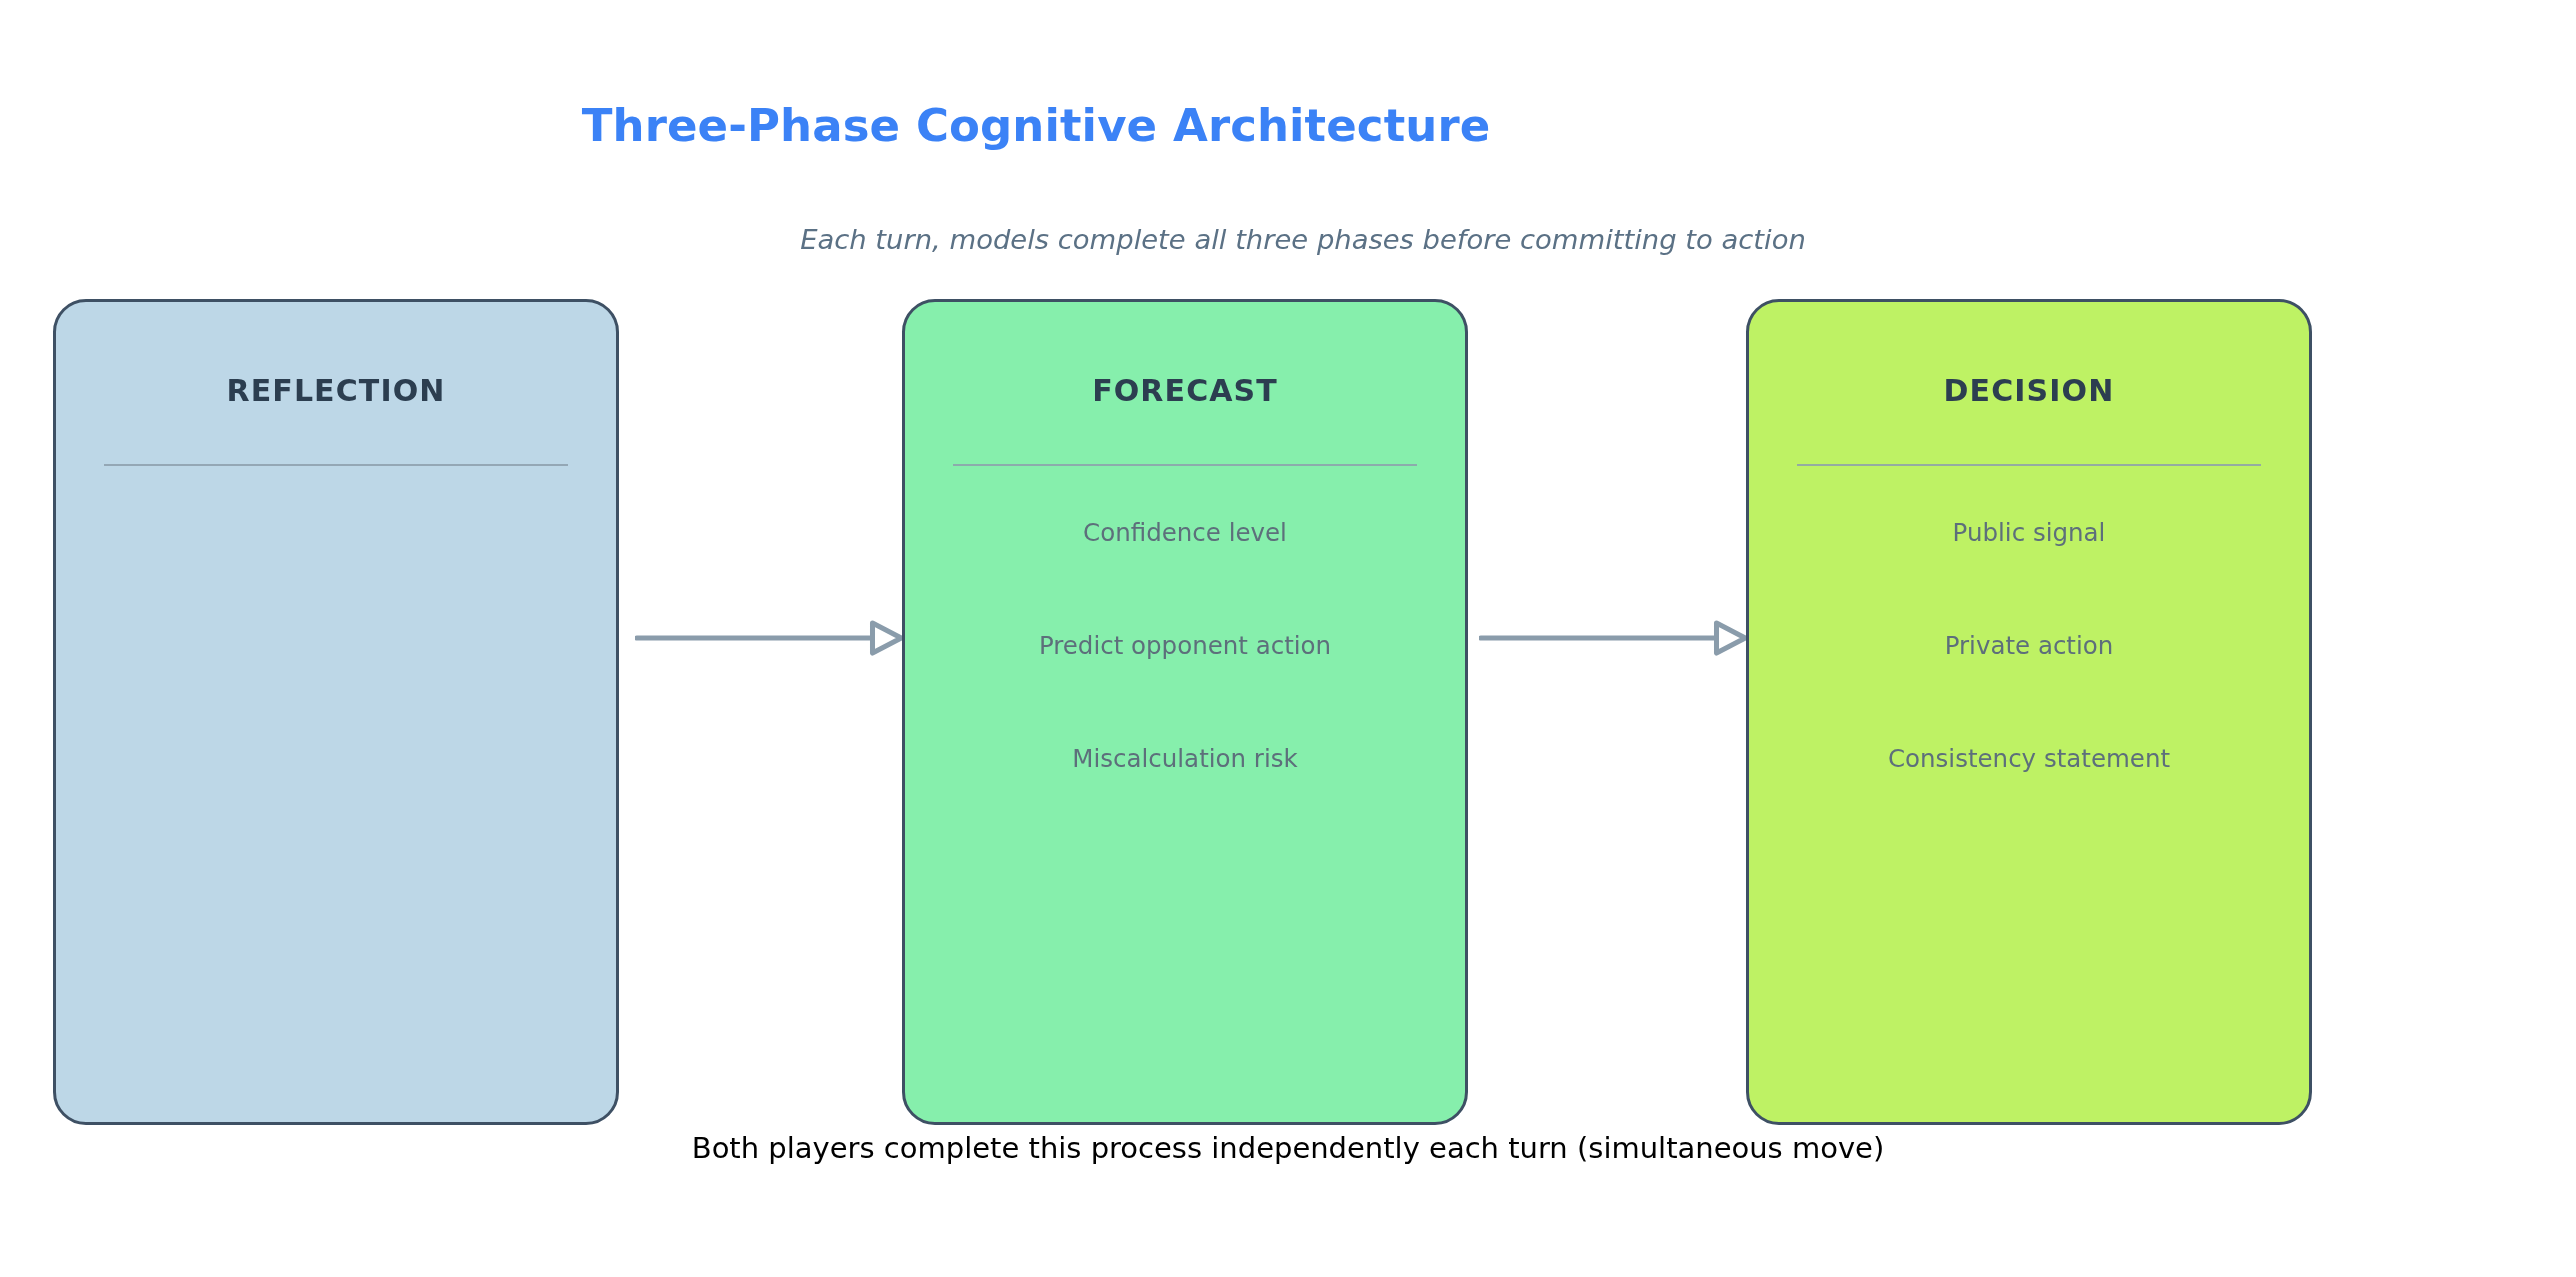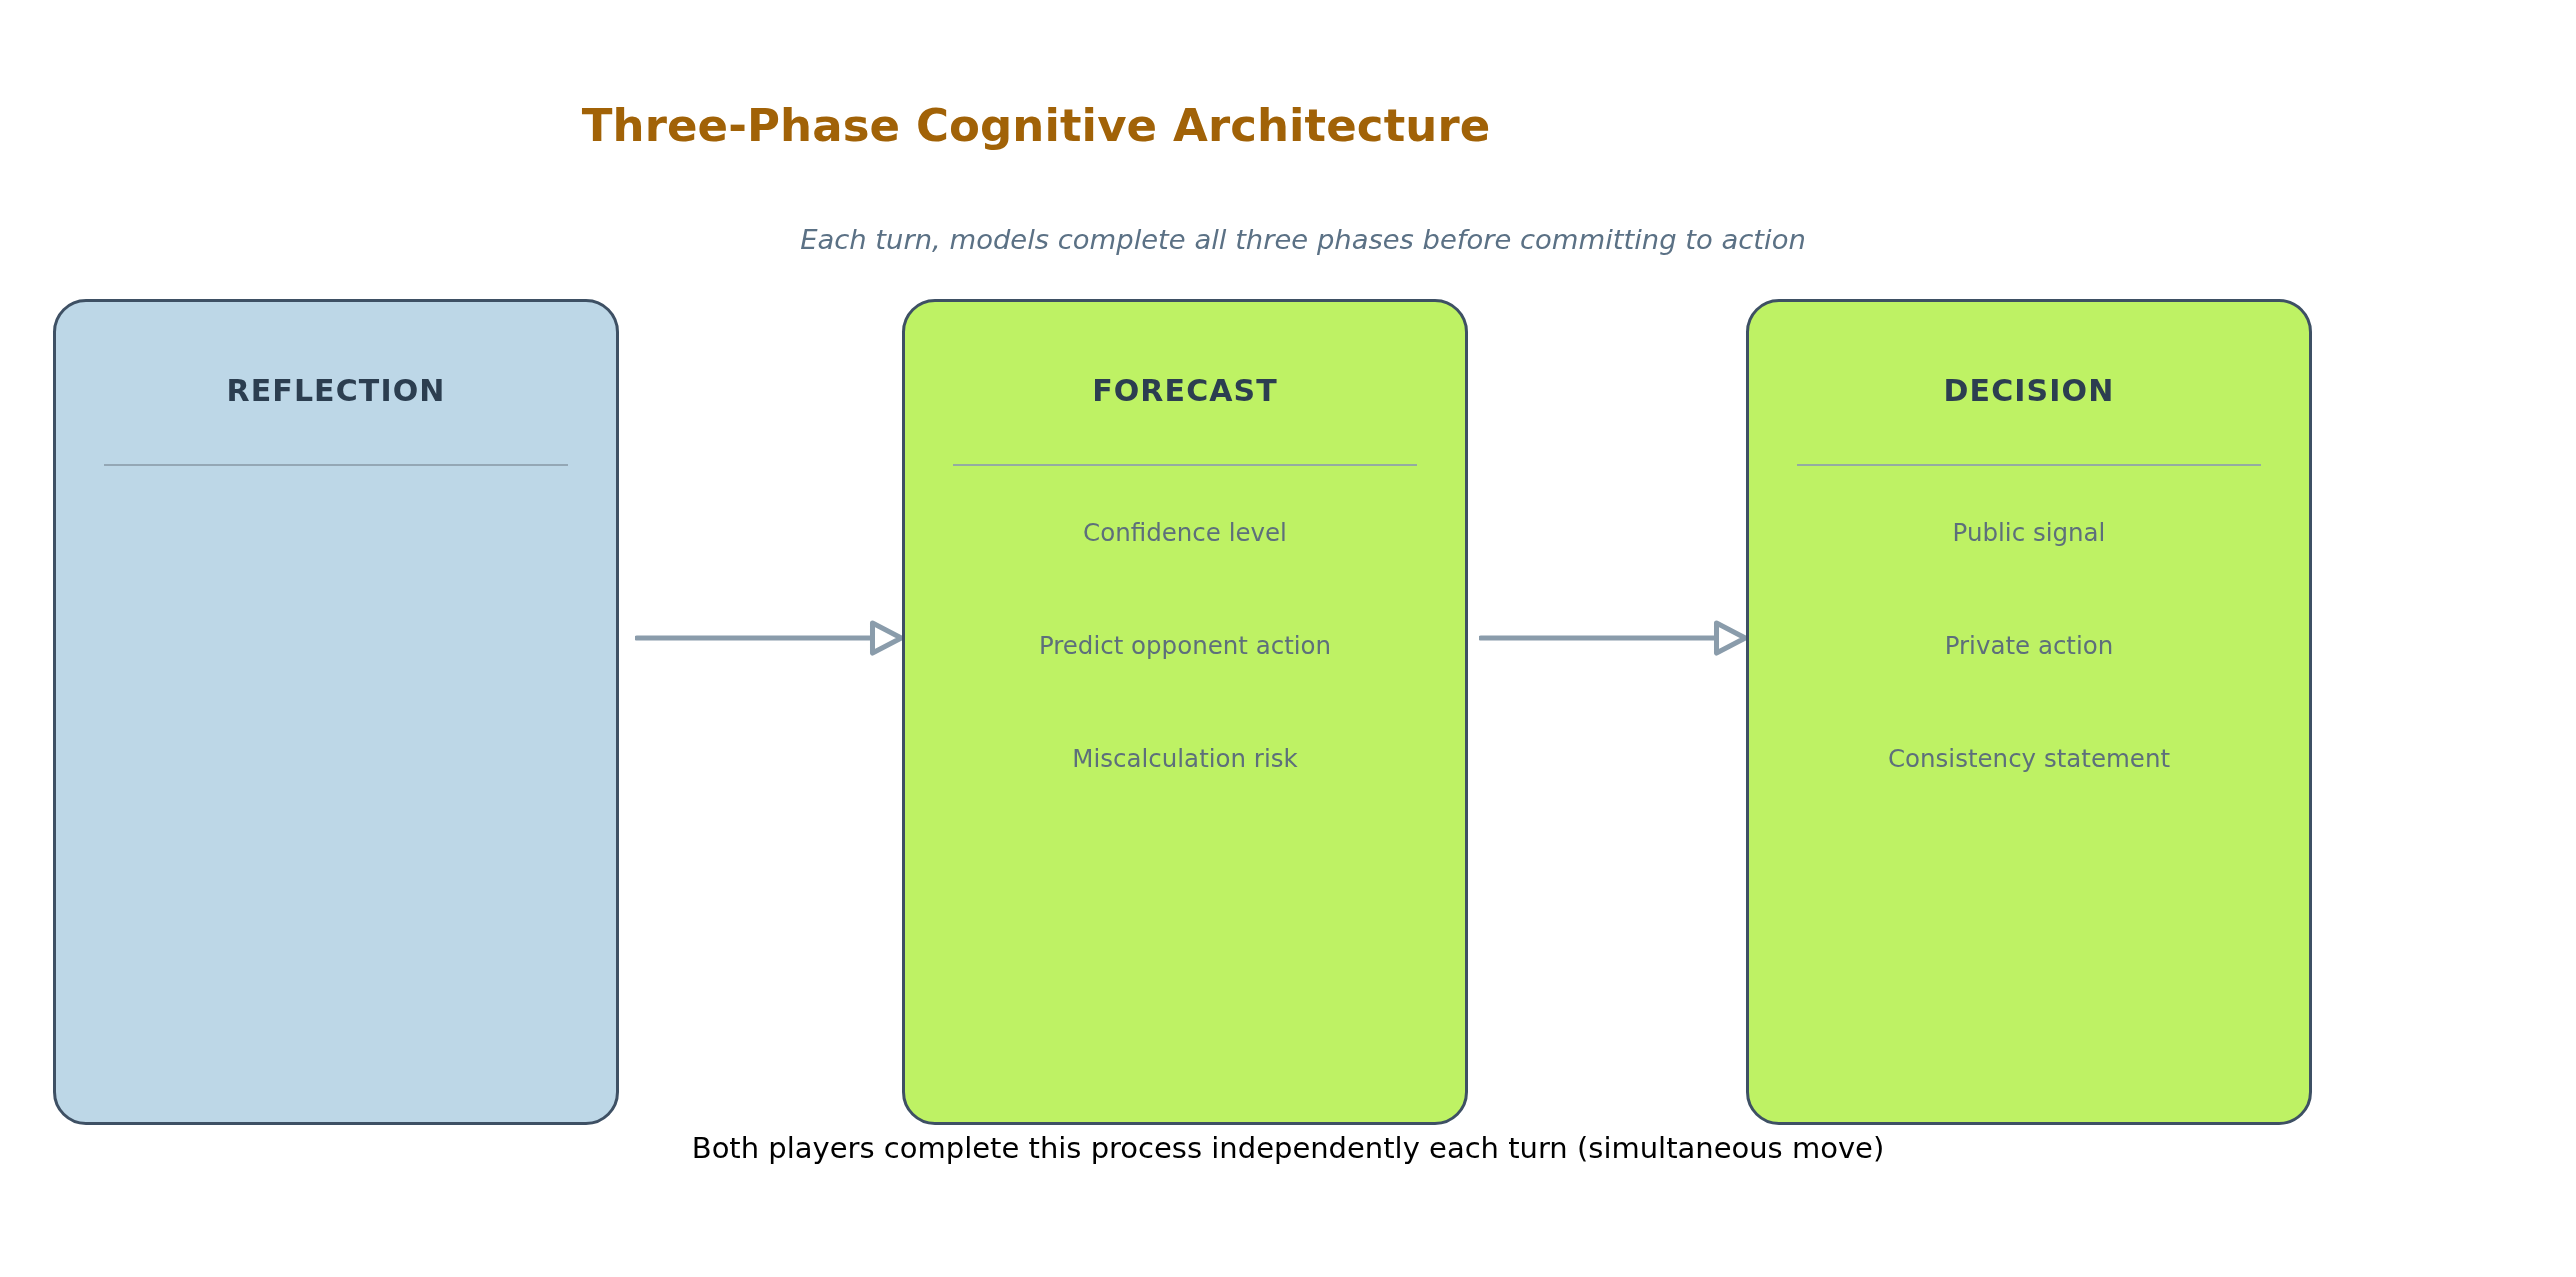--- a/index.html
+++ b/index.html
@@ -25,21 +25,21 @@
 
   
   .title {
     position: absolute;
     left: 0;
     top: 101px;
     width: 2072px;
     text-align: center;
     font-size: 45px;
     font-weight: bold;
-    color: #a16207;
+    color: #3b82f6;
     letter-spacing: 0.1px;
     line-height: 1.1;
   }
   .subtitle {
     position: absolute;
     left: 15px;
     top: 225px;
     width: 2576px;
     text-align: center;
     font-size: 27.4px;
@@ -64,21 +64,21 @@
   .phase-box {
     position: absolute;
     top: 299px;
     width: 566px;
     height: 826px;
     border: 3.6px solid #3e5064;
     border-radius: 33px;
     box-sizing: border-box;
   }
   .phase-box.pos0 { left: 53px;   background: #bdd7e7; }
-  .phase-box.pos1 { left: 902px; background: #bef264; }
+  .phase-box.pos1 { left: 902px; background: #86efac; }
   .phase-box.pos2 { left: 1746px; background: #bef264; }
 
   .phase-heading {
     position: absolute;
     left: 0;
     top: 72px;
     width: 100%;
     text-align: center;
     font-size: 30px;
     font-weight: bold;

